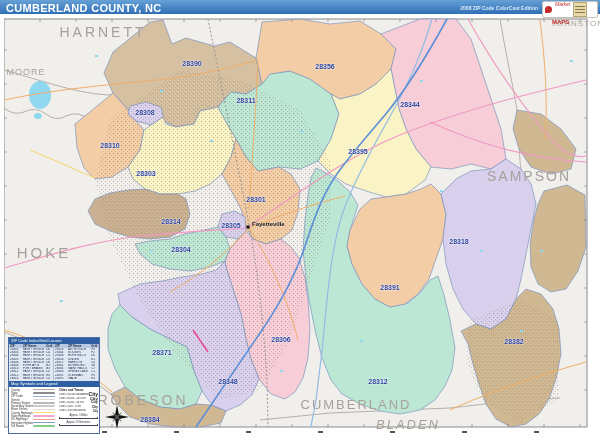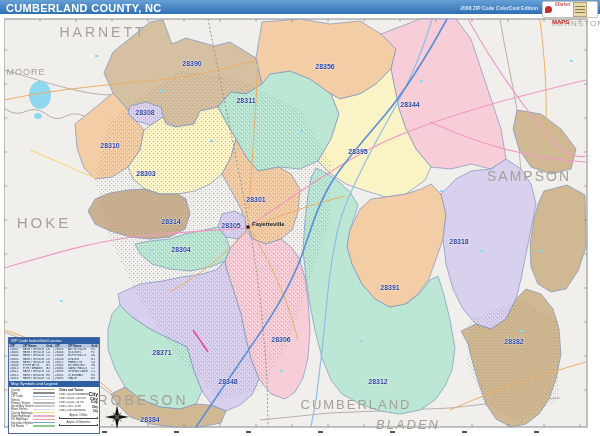--- a/index.html
+++ b/index.html
@@ -263,21 +263,21 @@
     <div class="zip-label" style="left: 162px; top: 352px;">28371</div>
     <div class="zip-label" style="left: 150px; top: 419px;">28384</div>
     <div class="zip-label" style="left: 378px; top: 381px;">28312</div>
     <div class="zip-label" style="left: 390px; top: 287px;">28391</div>
     <div class="zip-label" style="left: 459px; top: 241px;">28318</div>
     <div class="zip-label" style="left: 514px; top: 341px;">28382</div>
     <div class="county-label" style="left: 103px; top: 32px; font-size: 14px; letter-spacing: 3px;">HARNETT</div>
     <div class="county-label" style="left: 566px; top: 23px; font-size: 8px; letter-spacing: 1px; margin-left: 12px;">JOHNSTON</div>
     <div class="county-label" style="left: 26px; top: 72px; font-size: 9px; letter-spacing: 1px;">MOORE</div>
     <div class="county-label" style="left: 529px; top: 176px; font-size: 14px; letter-spacing: 2px;">SAMPSON</div>
-    <div class="county-label" style="left: 44px; top: 222px; font-size: 15px; letter-spacing: 3px;">HOKE</div>
+    <div class="county-label" style="left: 44px; top: 252px; font-size: 15px; letter-spacing: 3px;">HOKE</div>
     <div class="county-label" style="left: 356px; top: 404px; font-size: 13px; letter-spacing: 2px;">CUMBERLAND</div>
     <div class="county-label" style="left: 143px; top: 400px; font-size: 14px; letter-spacing: 3px;">ROBESON</div>
     <div class="county-label" style="left: 408px; top: 424px; font-size: 13px; letter-spacing: 2px; font-style: italic;">BLADEN</div>
   </div>
 
 <div id="legend">
   <div class="lg-bar">ZIP Code Index/Grid Locator</div>
   <div id="zip-index-table">
       <div class="zip-col">
         <div class="zc-head">

